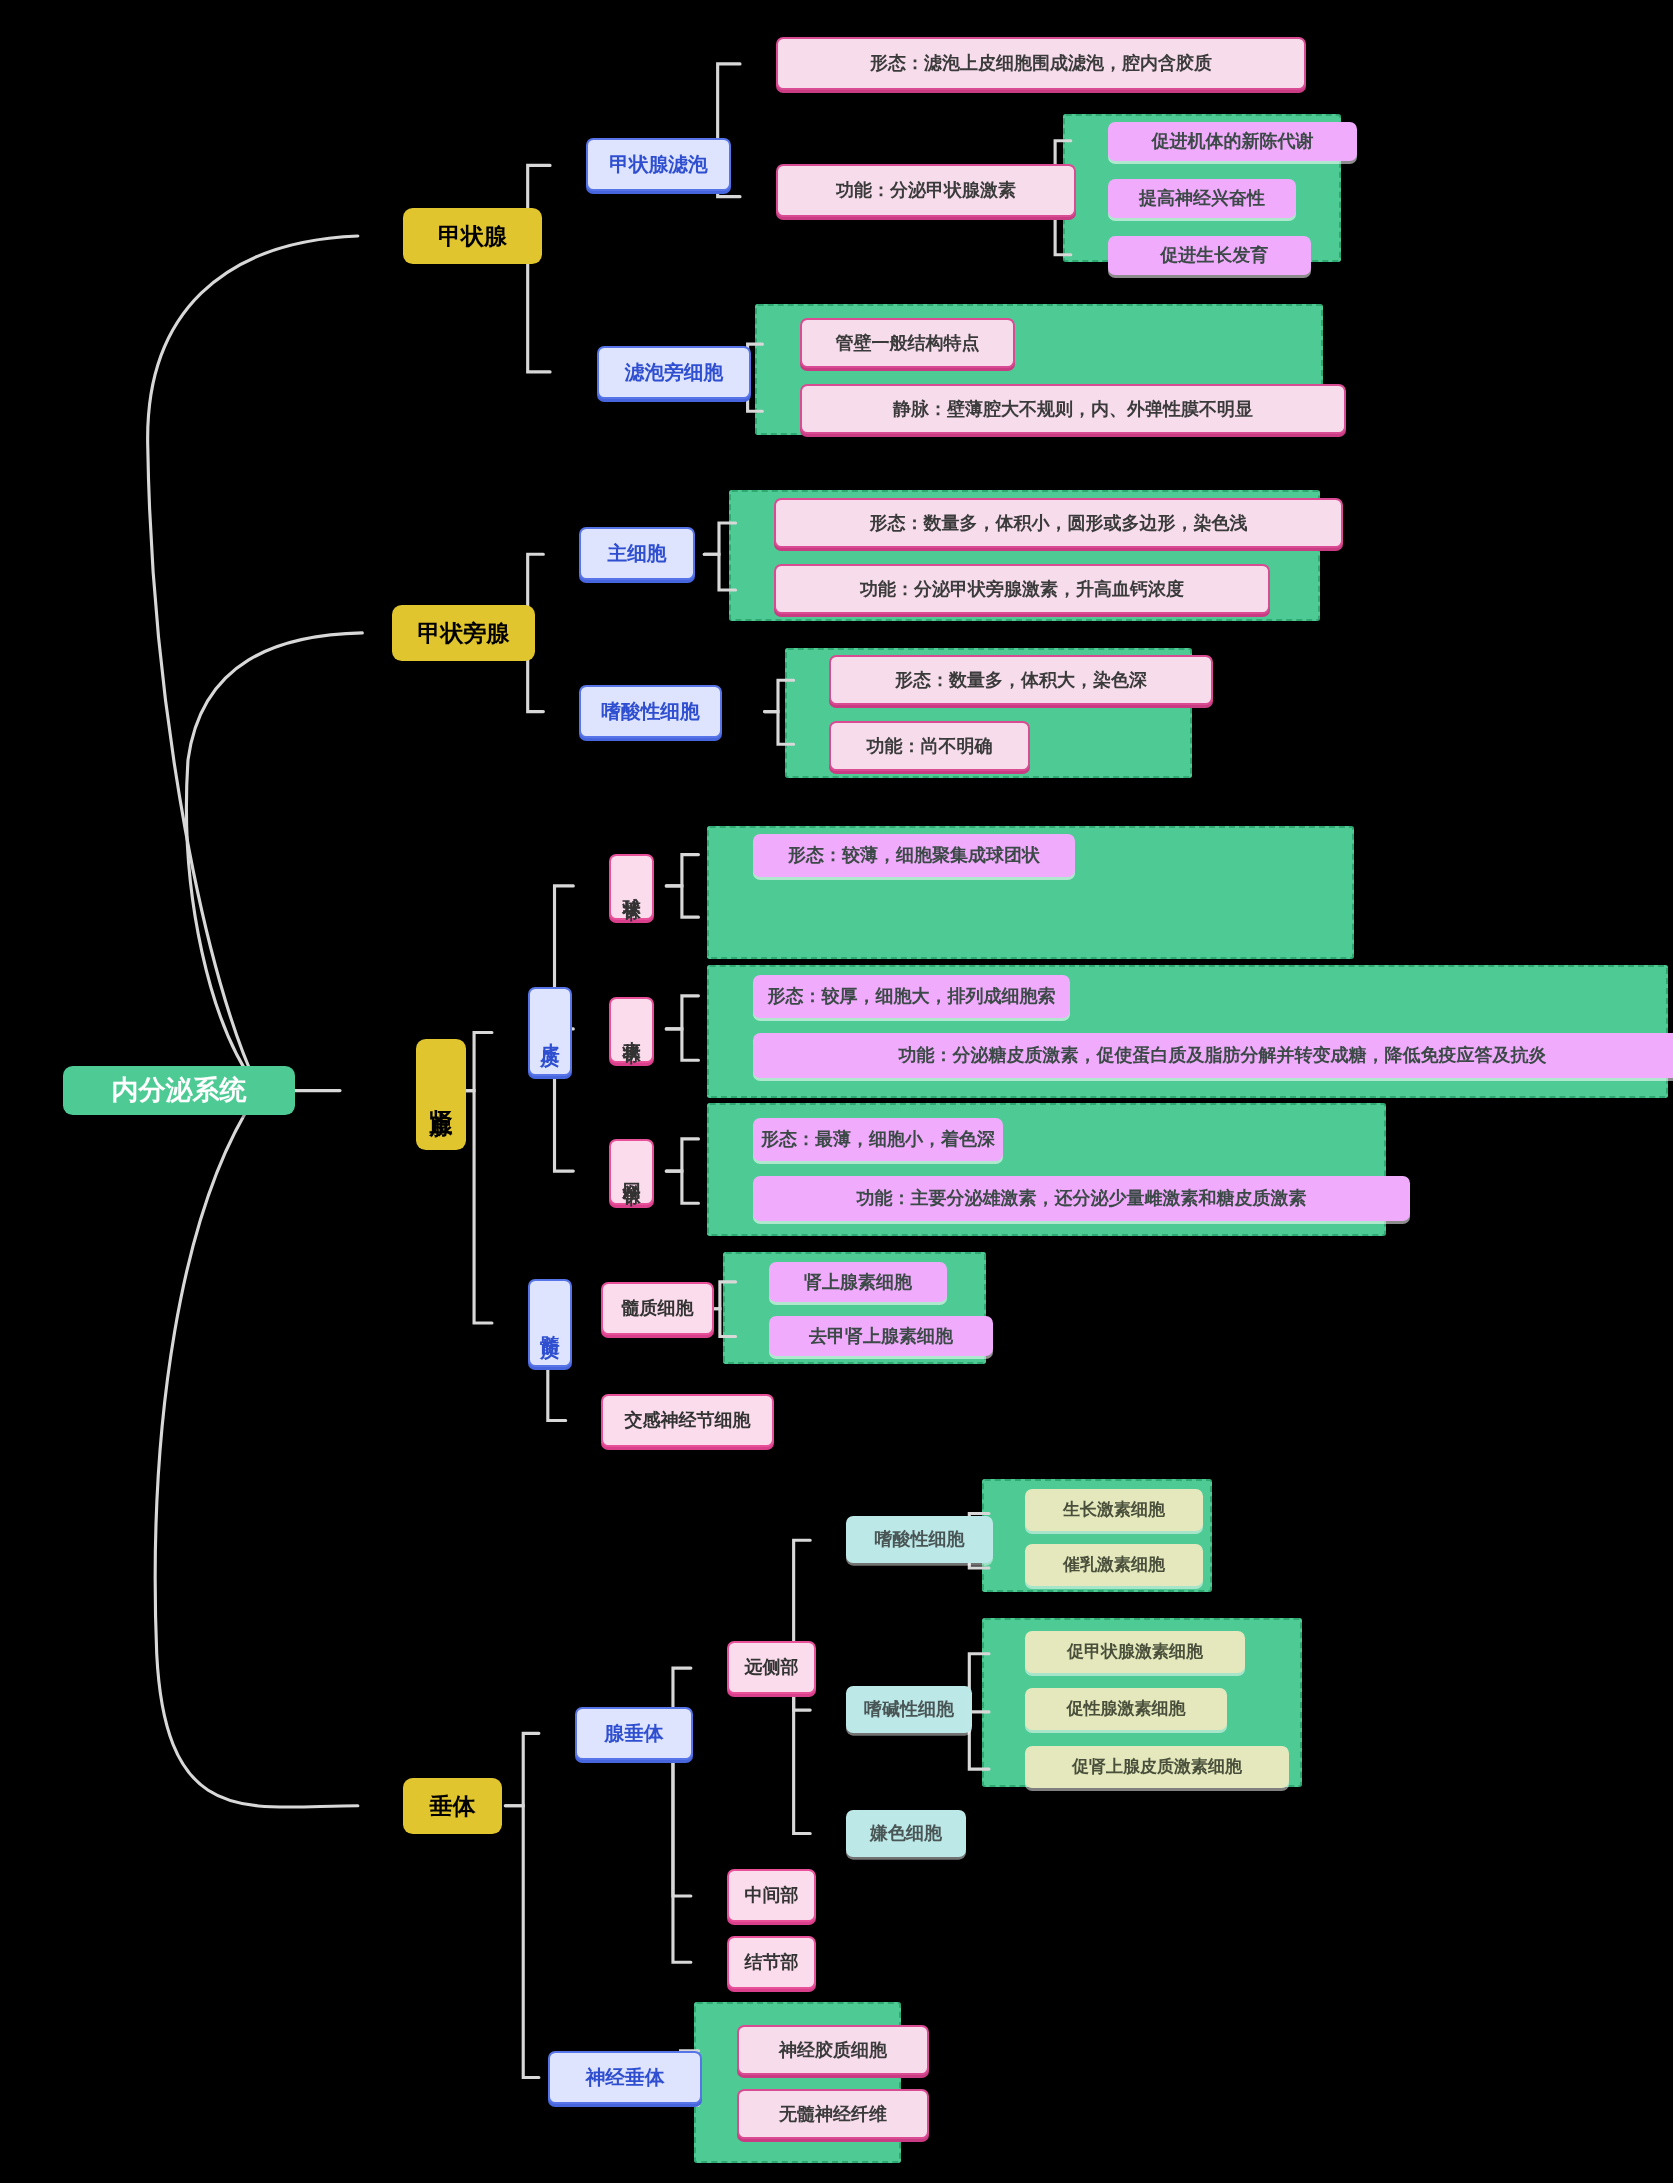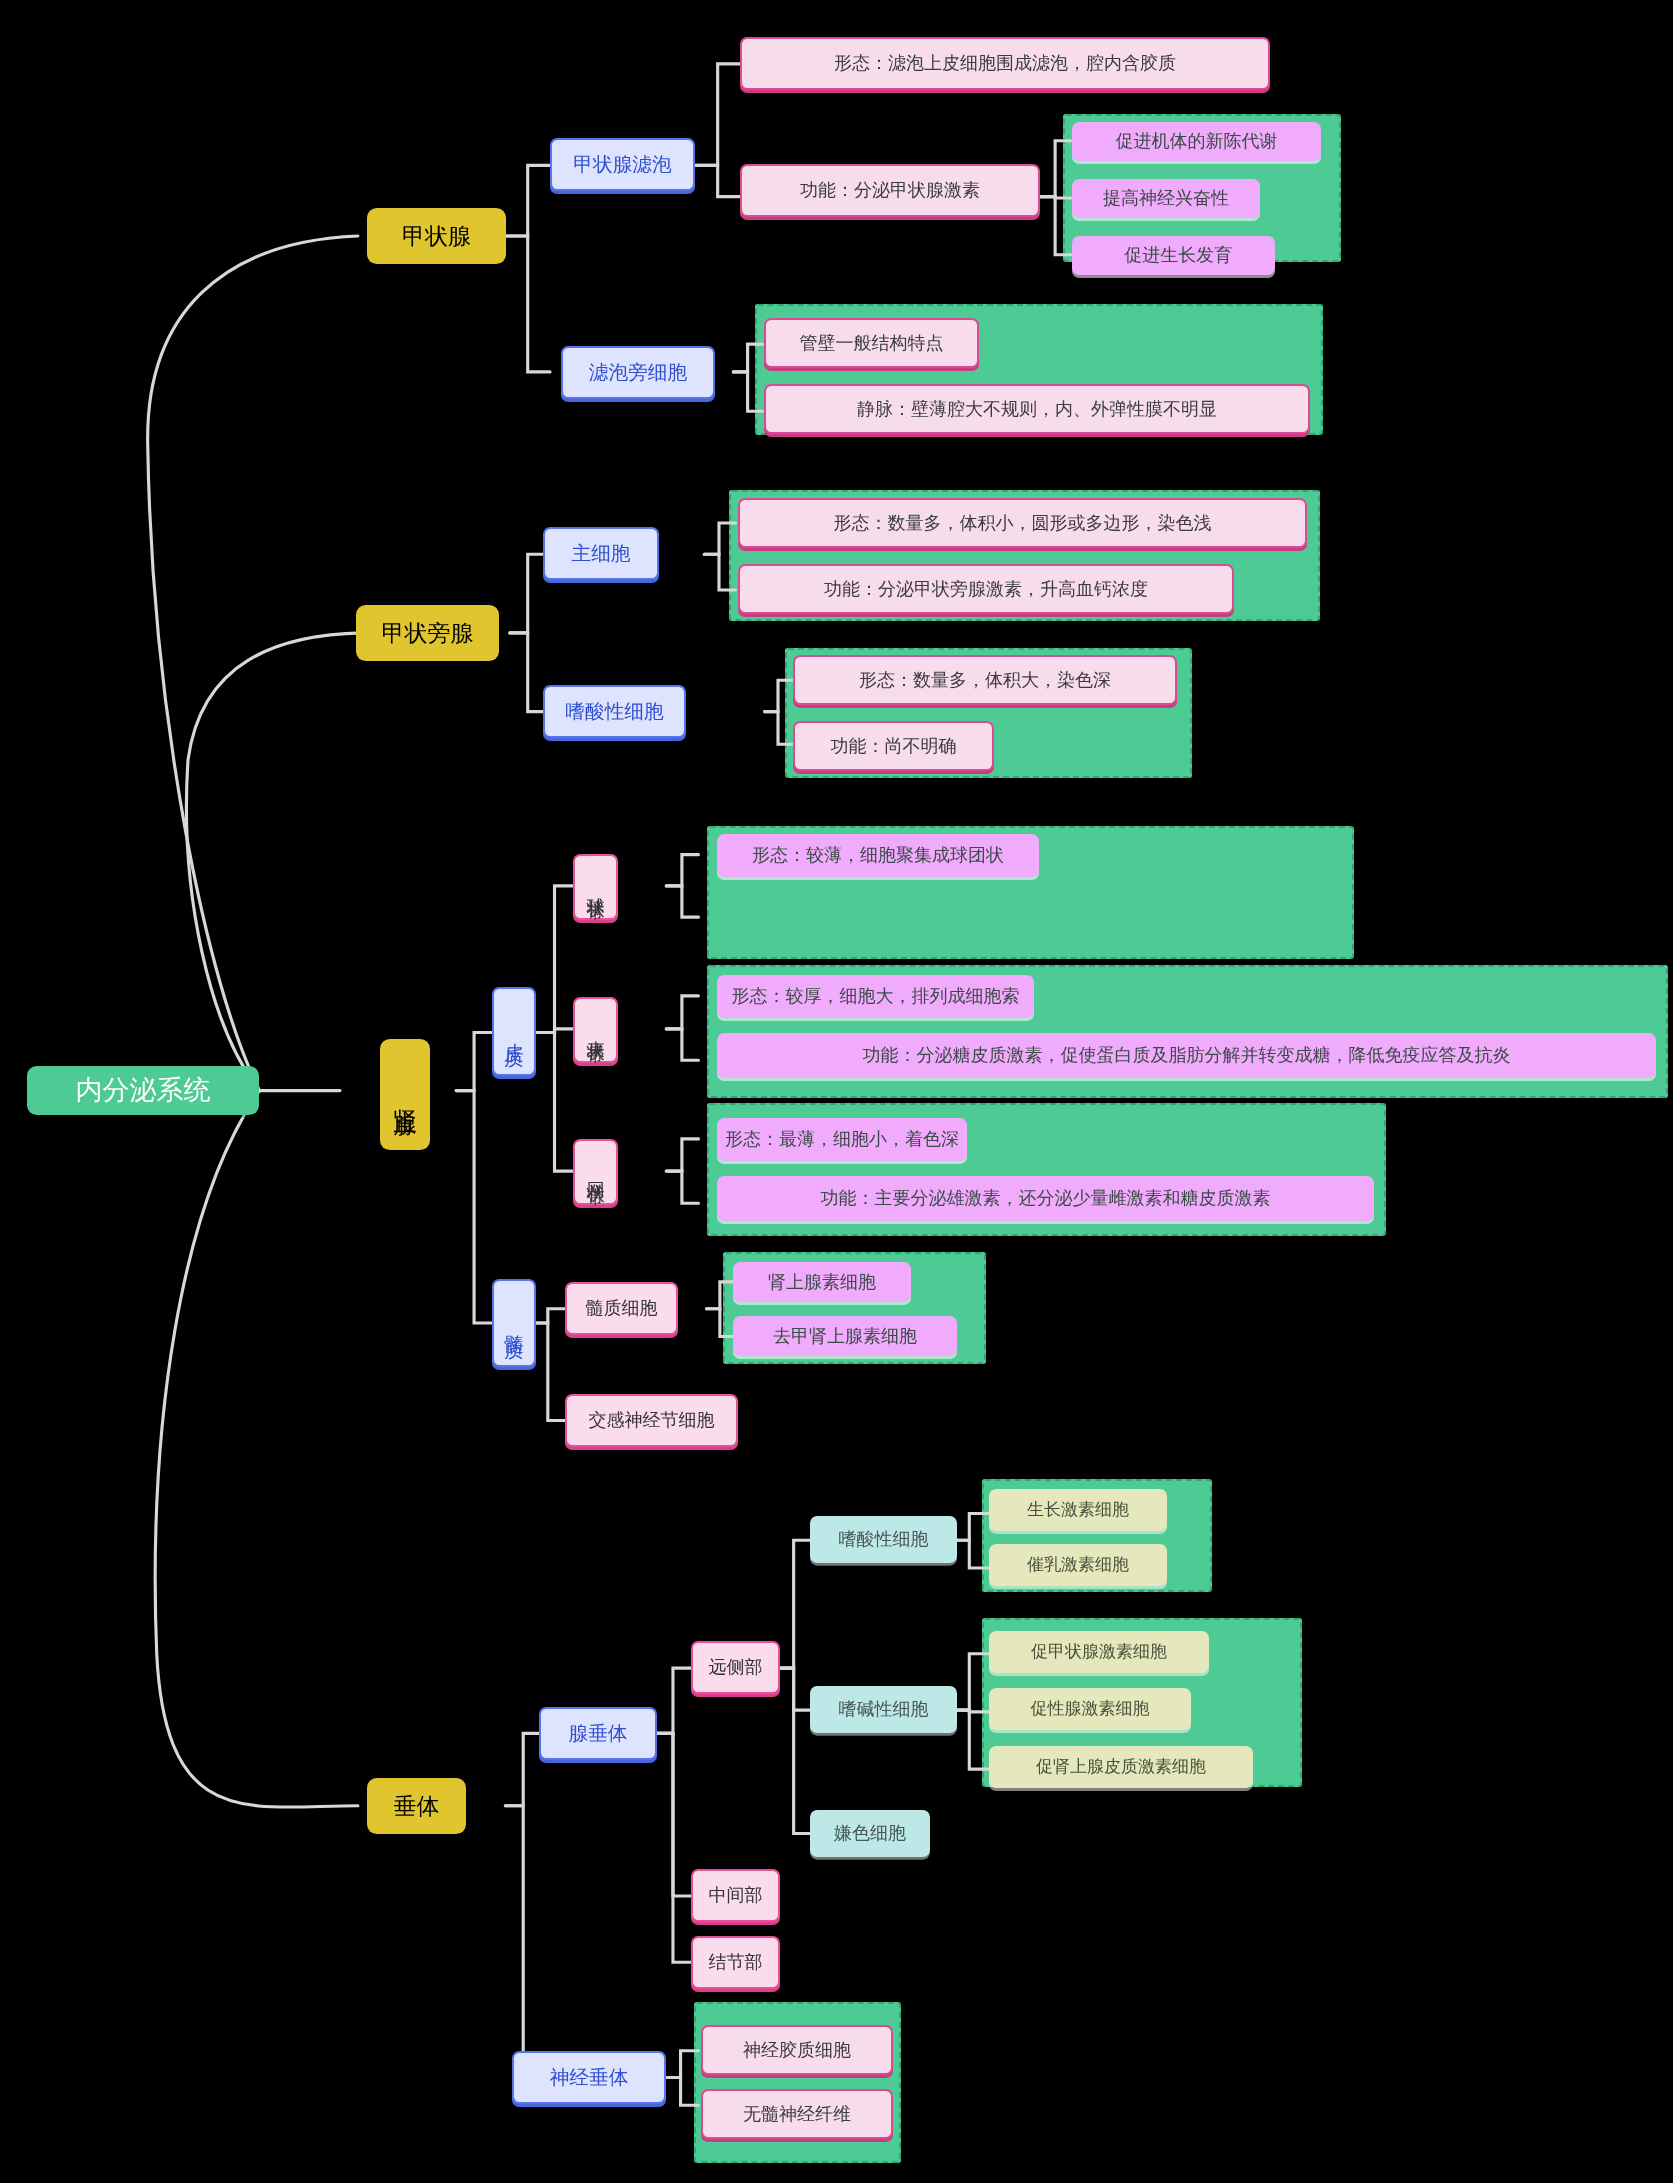--- a/index.html
+++ b/index.html
@@ -20,23 +20,24 @@
     width: 1674px; height: 2183px;
     pointer-events: none;
   }
   .node {
     position: absolute;
     display: flex;
     align-items: center;
     justify-content: center;
     text-align: left;
     border-radius: 8px;
-    font-weight: 400;
+    font-weight: 700;
     line-height: 1.25;
     white-space: pre;
+    margin-left: 36px;
   }
   
   .n-root {
     background: #4ECB95;
     color: #ffffff;
     font-size: 27px;
     border-radius: 9.8px;
     box-shadow: 0 2.7px 0 rgba(0,0,0,0.25);
   }
   
@@ -330,21 +331,21 @@
   <div class="node n-teal pad" style="left:810px; top:1516px; width:147px; height:47px;">
     <span>嗜酸性细胞</span>
   </div>
   <div class="node n-khaki pad" style="left:989px; top:1489px; width:178px; height:42px;">
     <span>生长激素细胞</span>
   </div>
   <div class="node n-khaki pad" style="left:989px; top:1544px; width:178px; height:42px;">
     <span>催乳激素细胞</span>
   </div>
 
-  <div class="node n-teal pad" style="left:810px; top:1686px; width:147px; height:47px;">
+  <div class="node n-teal pad" style="left:810px; top:1686px; width:126px; height:47px;">
     <span>嗜碱性细胞</span>
   </div>
   <div class="node n-khaki pad" style="left:989px; top:1631px; width:220px; height:42px;">
     <span>促甲状腺激素细胞</span>
   </div>
   <div class="node n-khaki pad" style="left:989px; top:1688px; width:202px; height:42px;">
     <span>促性腺激素细胞</span>
   </div>
   <div class="node n-khaki pad" style="left:989px; top:1746px; width:264px; height:42px;">
     <span>促肾上腺皮质激素细胞</span>

